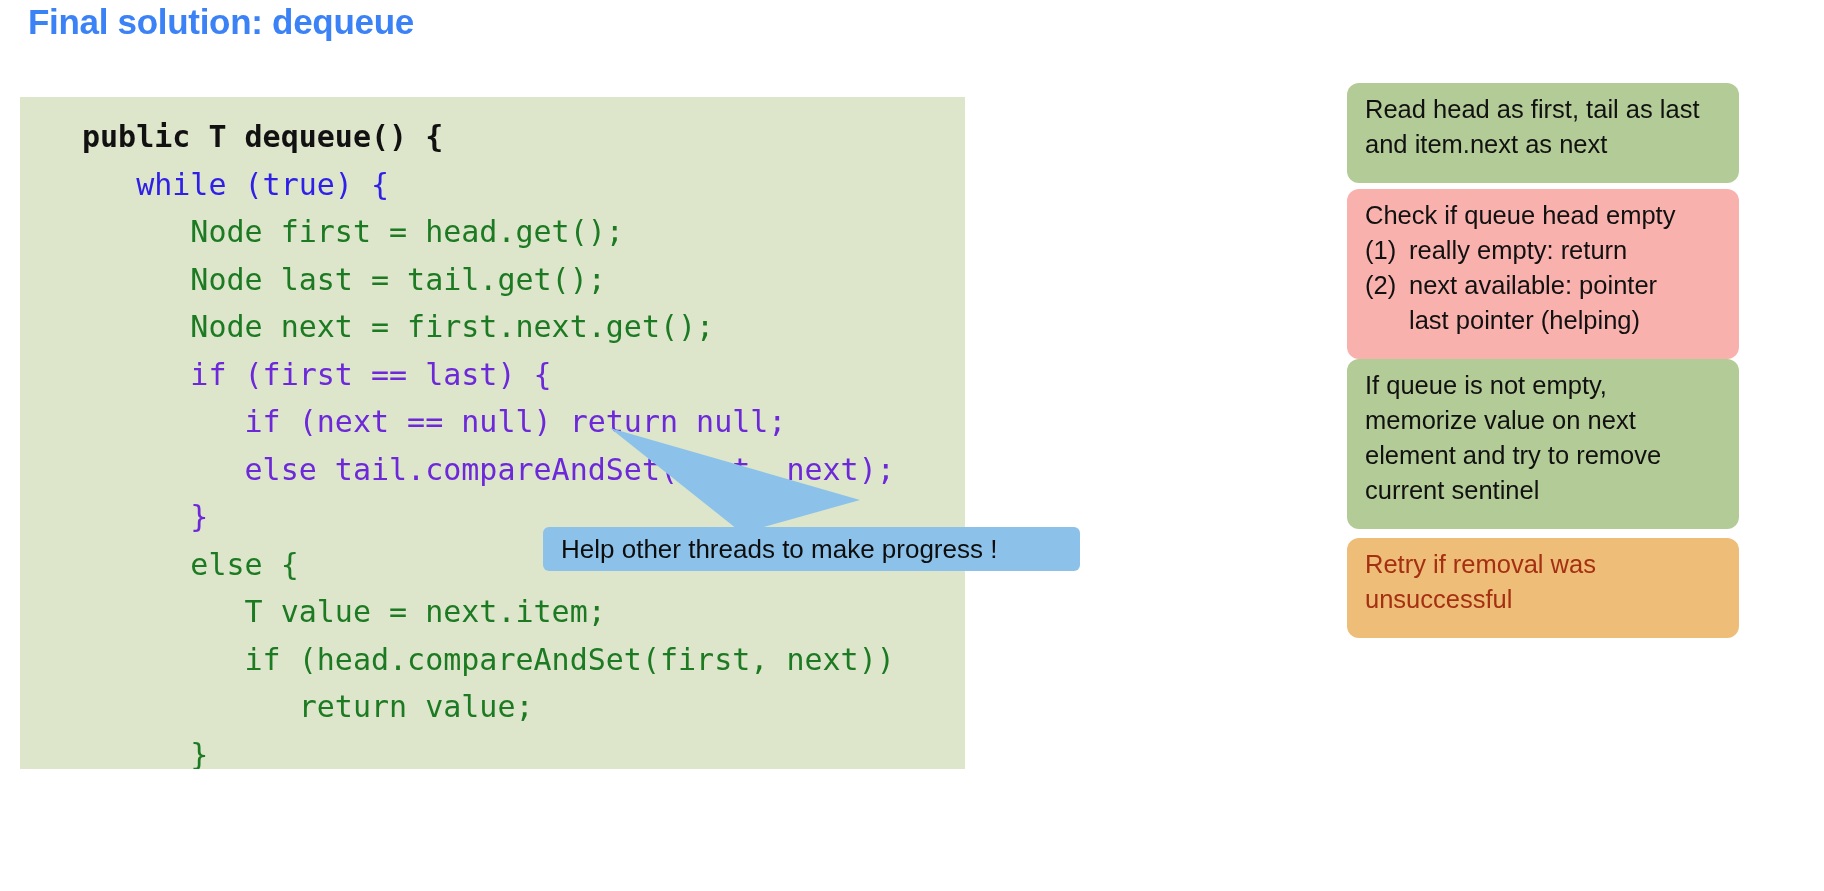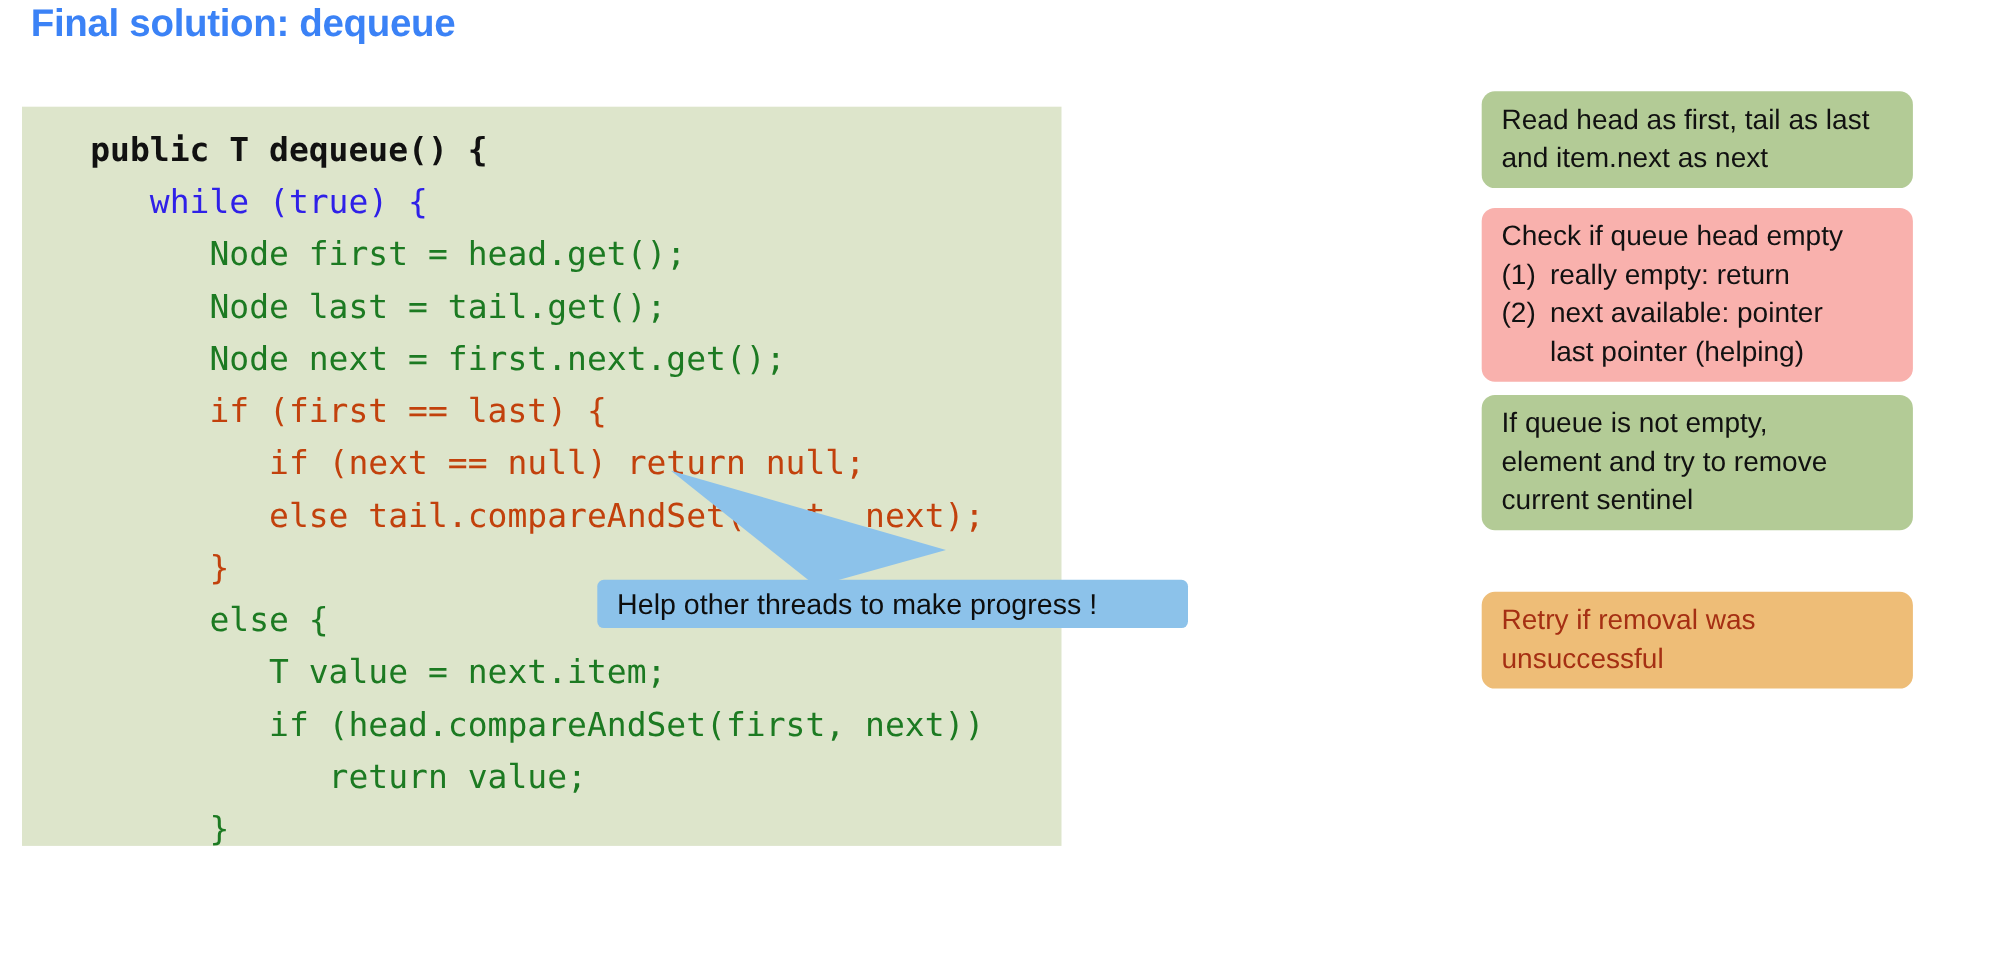--- a/index.html
+++ b/index.html
@@ -57,21 +57,21 @@
     color: #1f7a1f;
   }
   .code-line {
     display: block;
     padding-left: 62px;
     white-space: pre;
   }
   .tok-sig    { color: #111111; font-weight: bold; }
   .tok-kw     { color: #2f20e8; }
   .tok-green  { color: #1c7a22; }
-  .tok-red    { color: #c2410c; text-align: center; }
+  .tok-red    { color: #6d28d9; text-align: center; }
 
   
   #callout {
     position: absolute;
     left: 543px;
     top: 527px;
     width: 537px;
     height: 44px;
     background: #8cc2ea;
     border-radius: 6px;
@@ -94,21 +94,21 @@
     pointer-events: none;
   }
 
   
   .note {
     position: absolute;
     left: 1347px;
     width: 392px;
     border-radius: 12px;
     box-sizing: border-box;
-    padding: 9px 16px 9px 18px;
+    padding: 9px 16px 21px 18px;
     font-family: "Liberation Sans", sans-serif;
     font-size: 25.5px;
     line-height: 35px;
     color: #111111;
   }
   .note-green  { background: #b3cb96; }
   .note-pink   { background: #f9b1ad; }
   .note-orange { background: #eebd77; color: #a52f13; }
 
   #note-read     { top: 83px;  }
@@ -154,20 +154,21 @@
         <span>really empty: return</span>
       </span>
       <span class="note-list-line">
         <span class="note-marker">(2)</span>
         <span>next available: pointer</span>
       </span>
       <span class="note-line note-indent">last pointer (helping)</span>
     </div>
   <div class="note note-green" id="note-notempty">
       <span class="note-line">If queue is not empty,</span>
+      <span class="note-line">memorize value on next</span>
       <span class="note-line">element and try to remove</span>
       <span class="note-line">current sentinel</span>
     </div>
   <div class="note note-orange" id="note-retry">
       <span class="note-line">Retry if removal was</span>
       <span class="note-line">unsuccessful</span>
     </div>
 
 </div>
 

